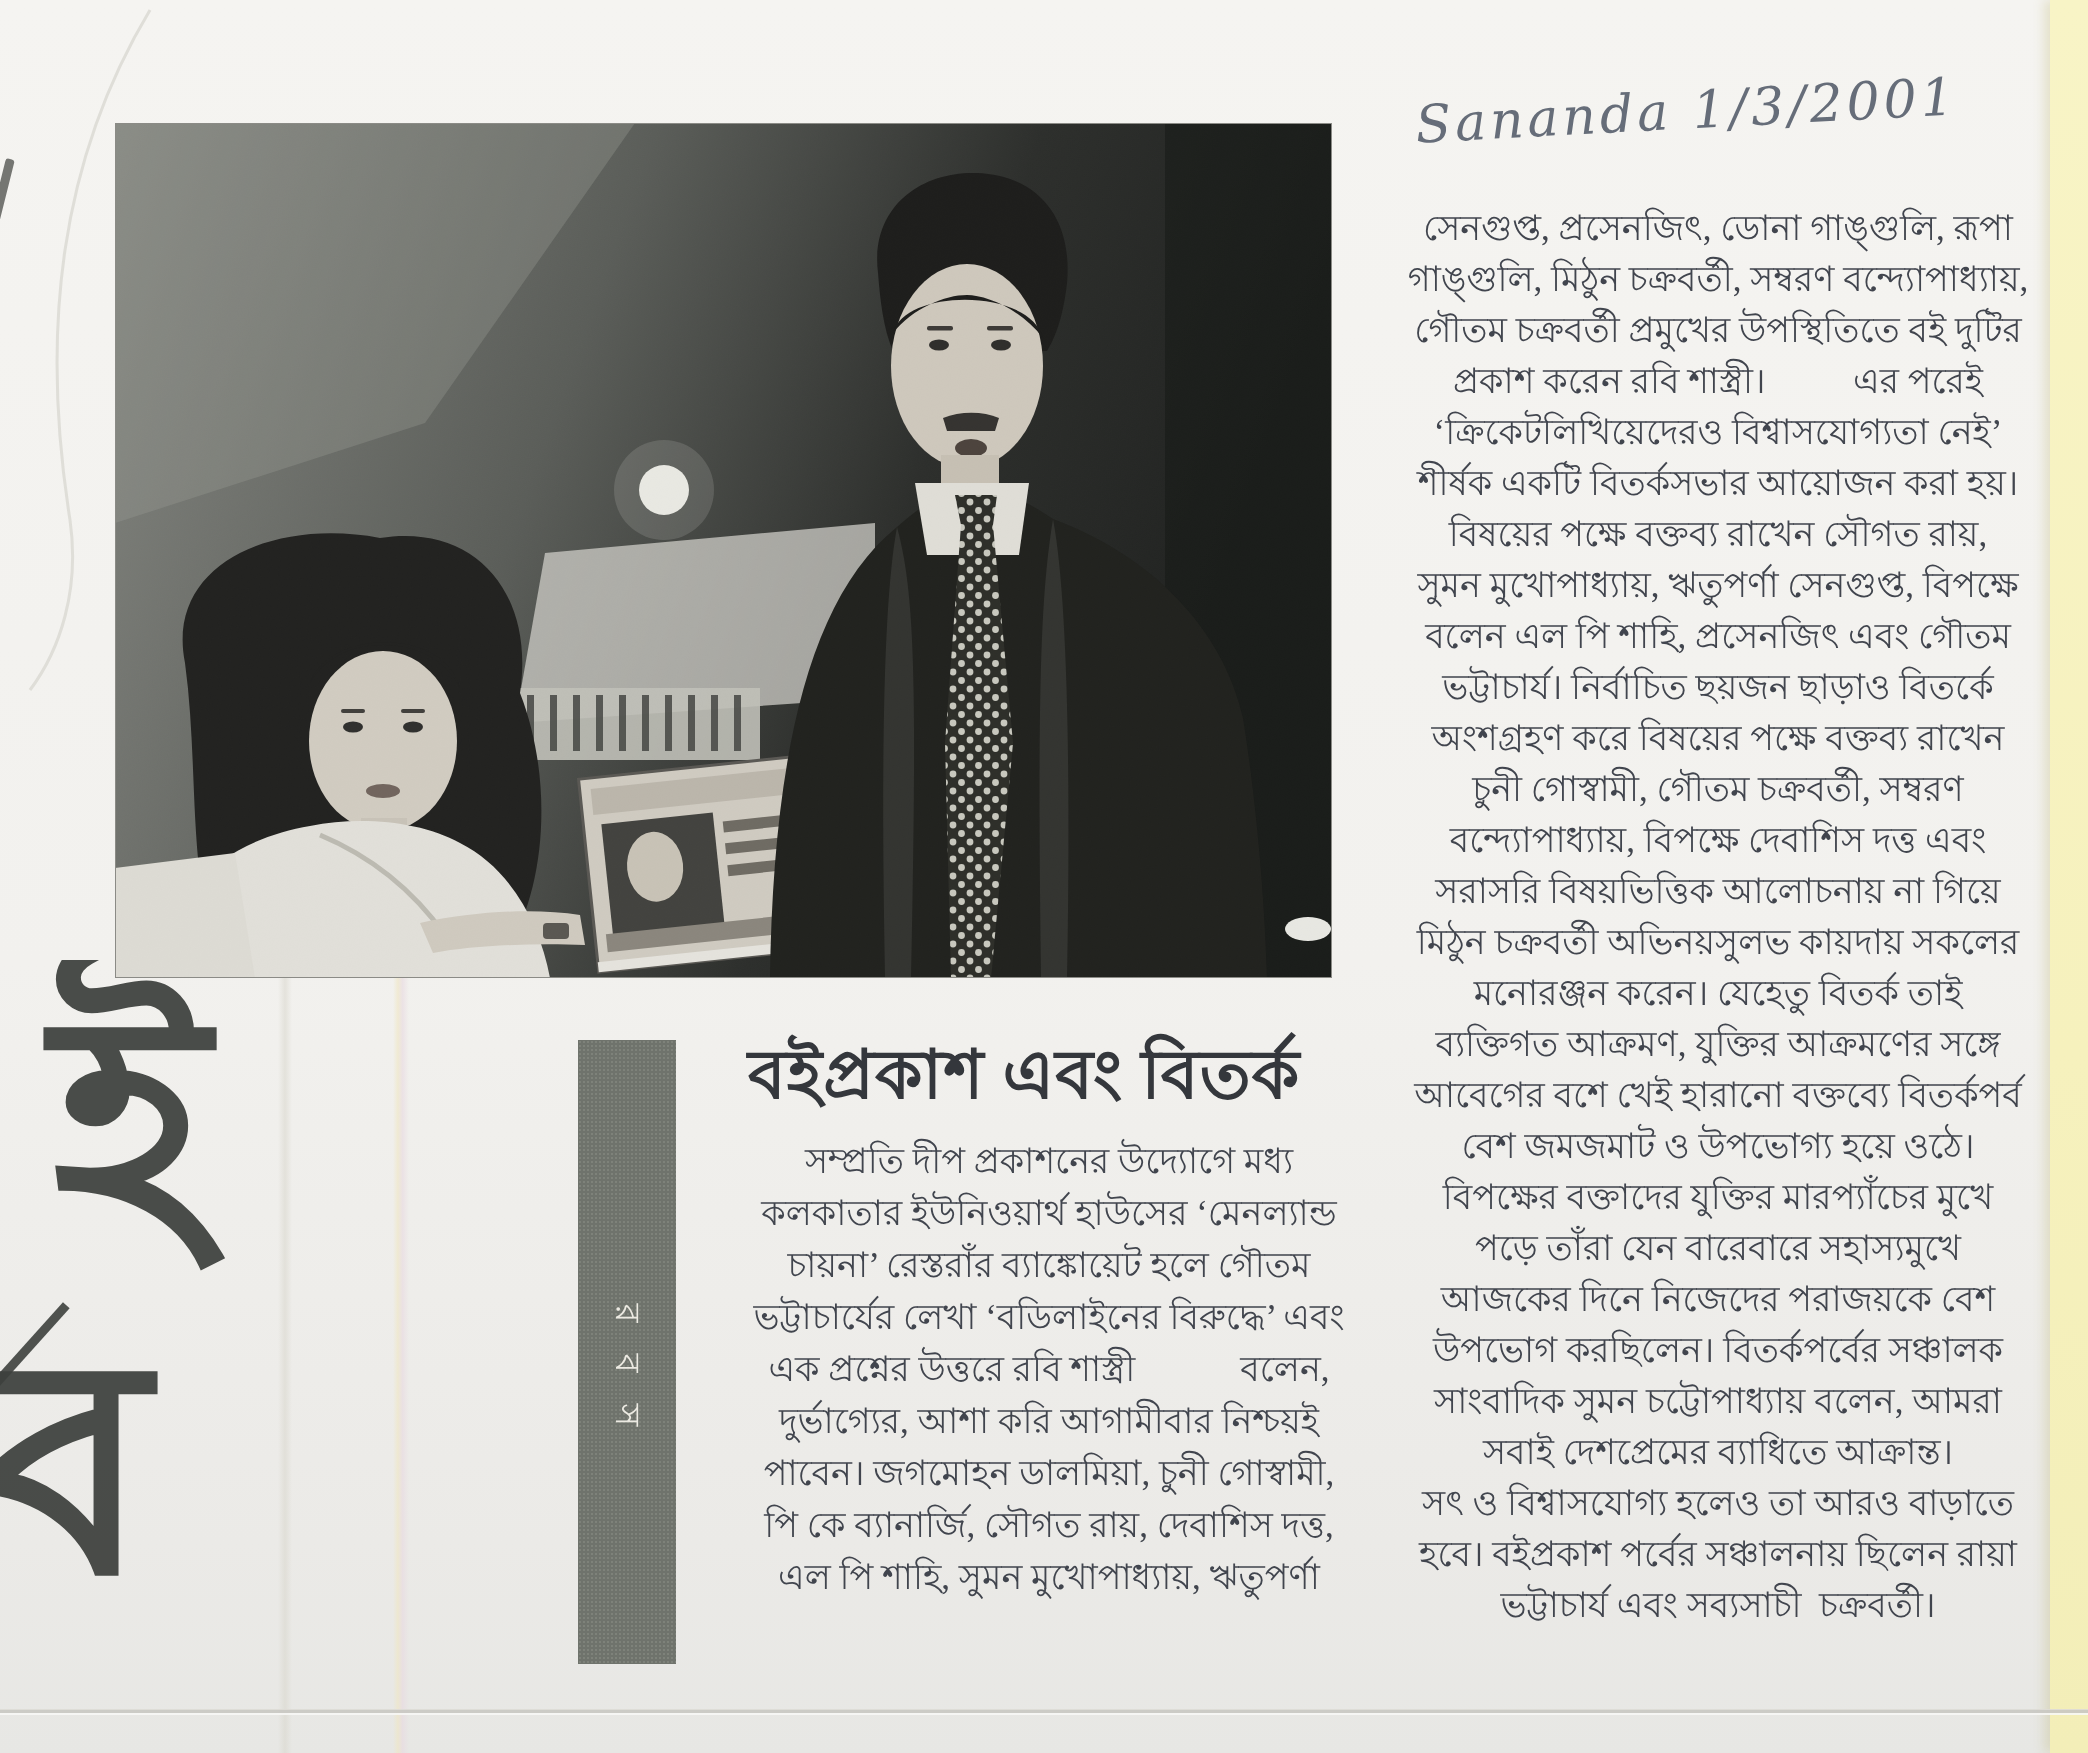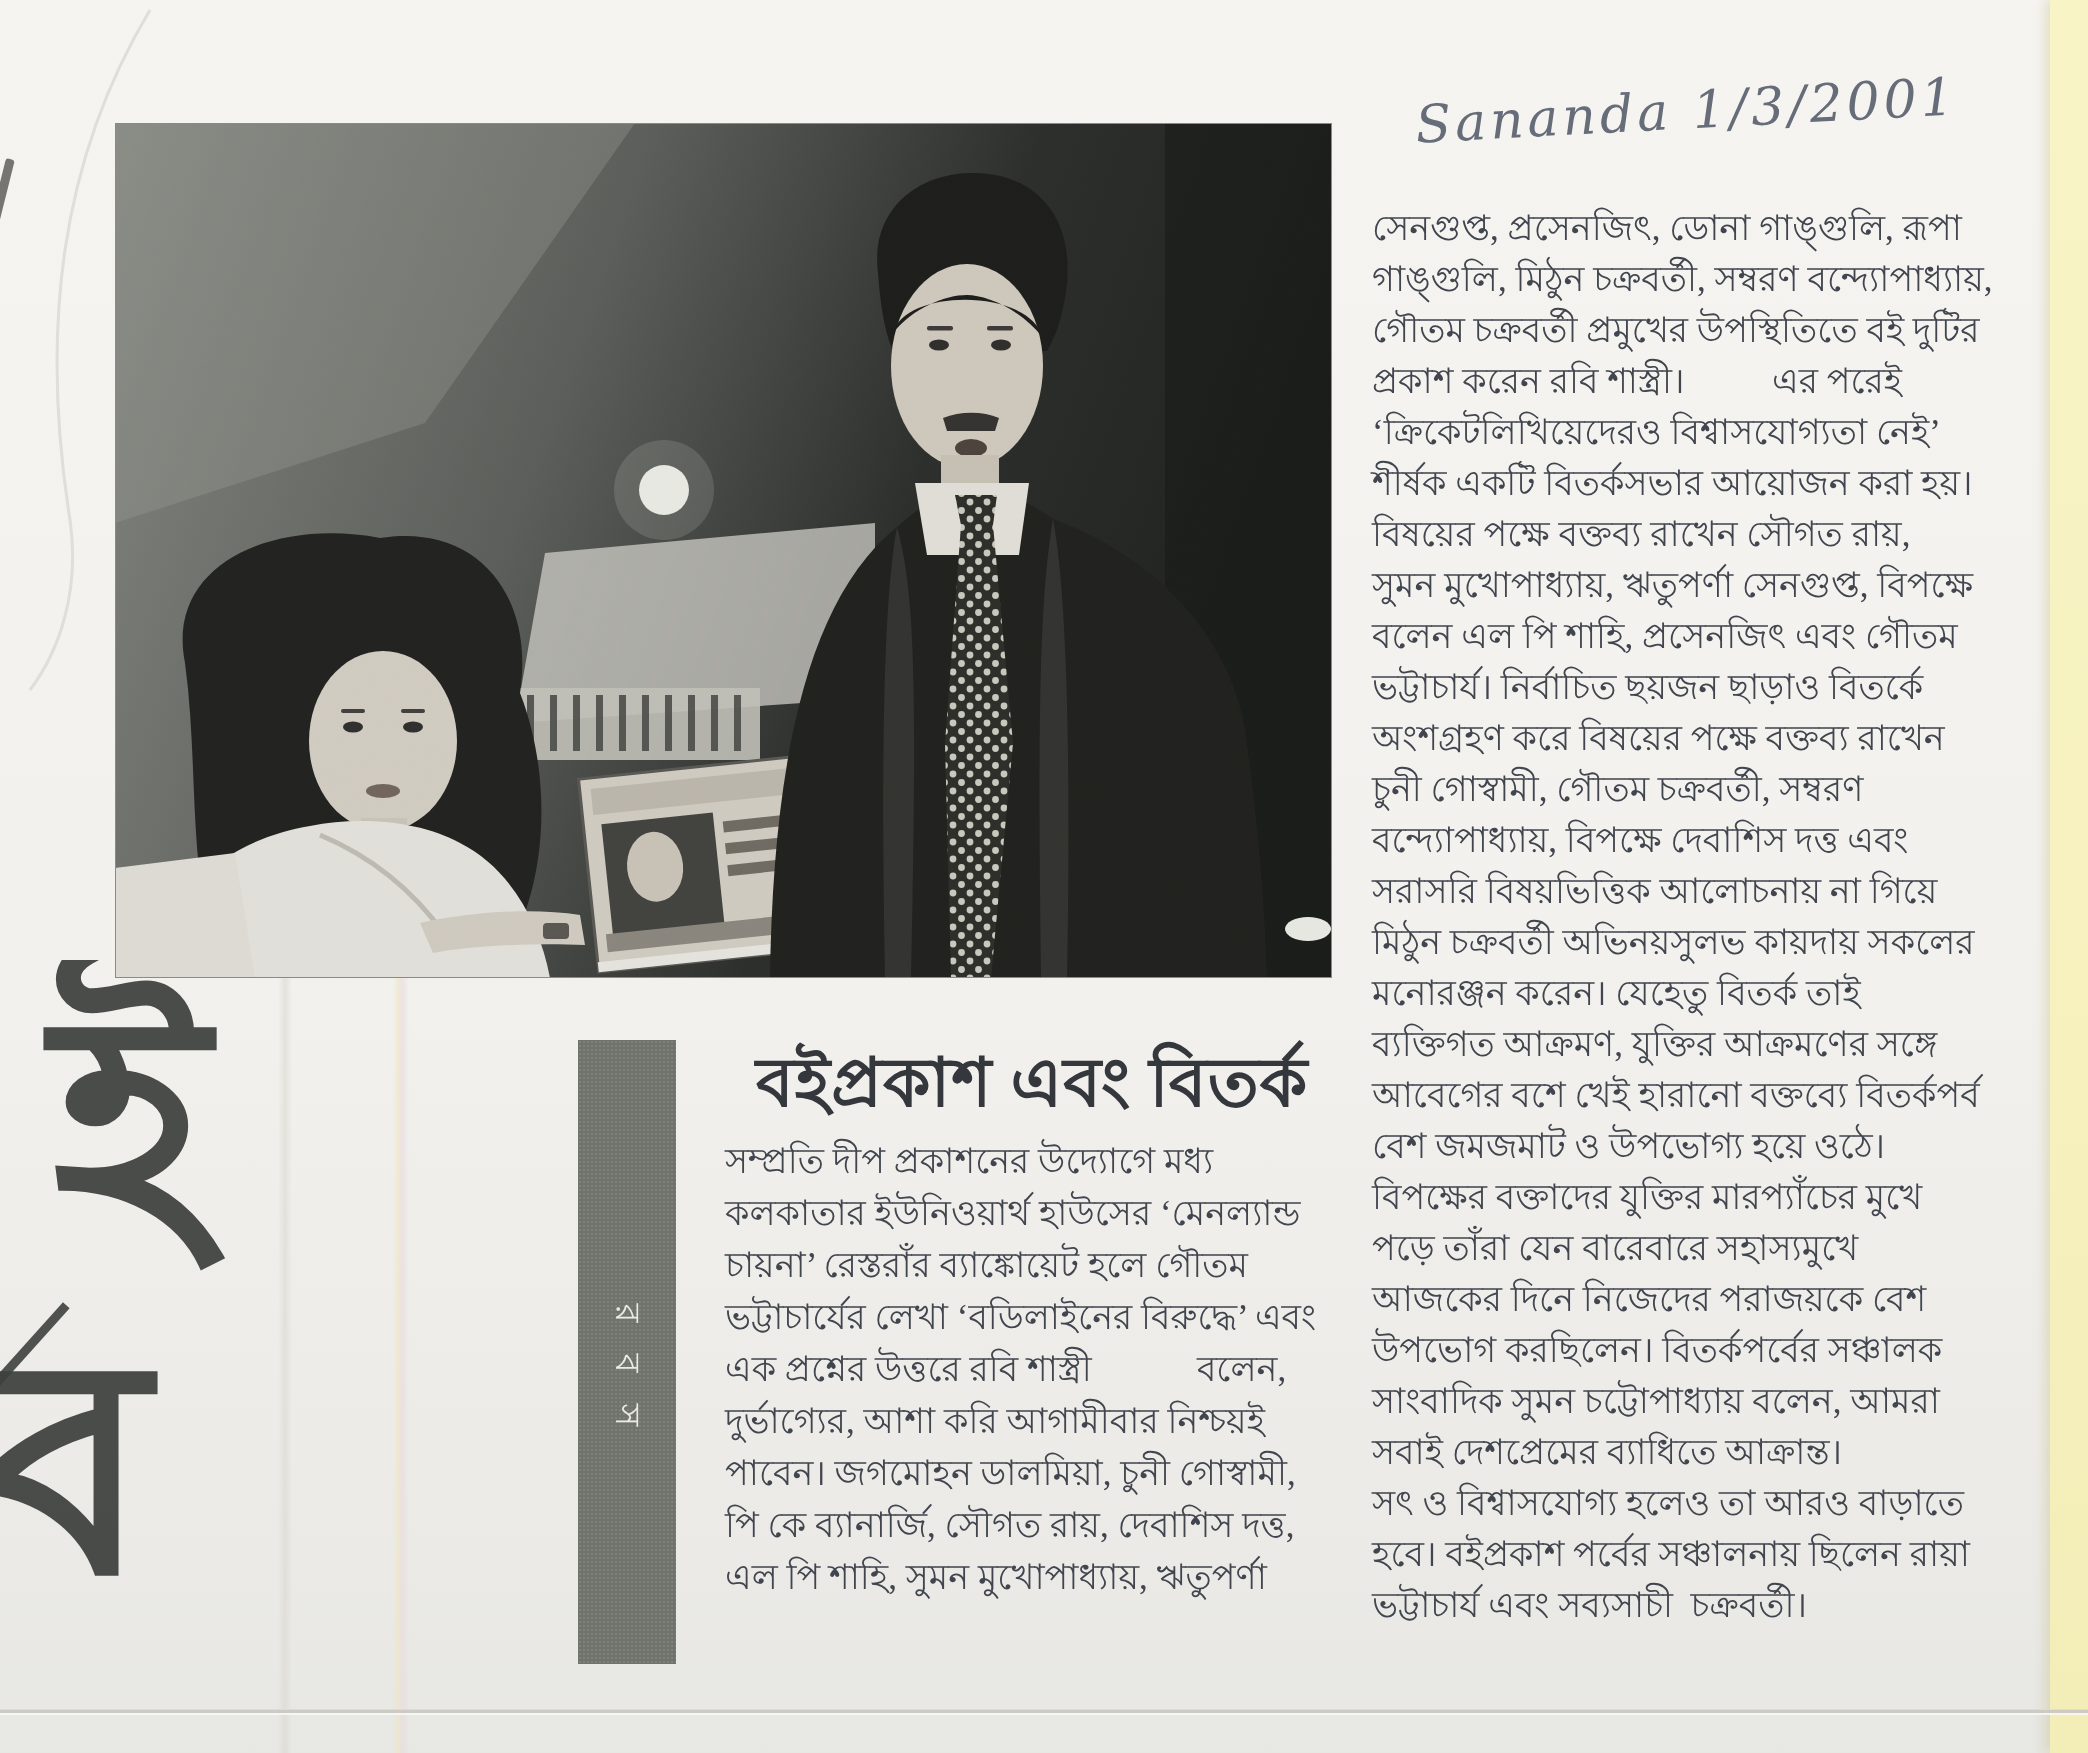--- a/index.html
+++ b/index.html
@@ -32,26 +32,26 @@
   .bl-bottom{left:-18px;top:360px;}
   .bl-stroke{position:absolute;left:-14px;top:430px;width:120px;height:9px;background:#3d403d;transform:rotate(-48deg);transform-origin:left center;opacity:.9;}
   
   .section-bar{position:absolute;left:578px;top:1040px;width:98px;height:624px;
     background-color:#6f736c;
     background-image:radial-gradient(#7e827a 1px, transparent 1.5px);background-size:4px 4px;
     display:flex;flex-direction:column;align-items:center;}
   .bar-chars{margin-top:258px;display:flex;flex-direction:column;gap:16px;}
   .bar-char{transform:rotate(90deg);color:#eceae2;font-size:34px;line-height:1;font-family:"Liberation Serif", serif;}
   
-  .headline{position:absolute;left:740px;top:1014px;width:640px;margin:16px;
+  .headline{position:absolute;left:740px;top:1014px;width:640px;margin:8px;
     font-size:68px;font-weight:bold;color:#34373c;white-space:nowrap;letter-spacing:1px;}
   .col{position:absolute;color:#41454e;}
   .left-col{left:718px;top:1136px;width:648px;font-size:35px;line-height:52px;margin-left:7px;}
   .right-col{left:1372px;top:203px;width:692px;font-size:35px;line-height:51px;}
-  .tline{white-space:pre;overflow:visible;}
+  .tline{white-space:pre;overflow:visible;text-align:center;}
 </style>
 </head>
 <body>
 
 <div class="page">
 
   <div class="edge-strip"></div>
   <div class="streak-a"></div>
   <div class="streak-b"></div>
   <div class="crease-bottom"></div>

